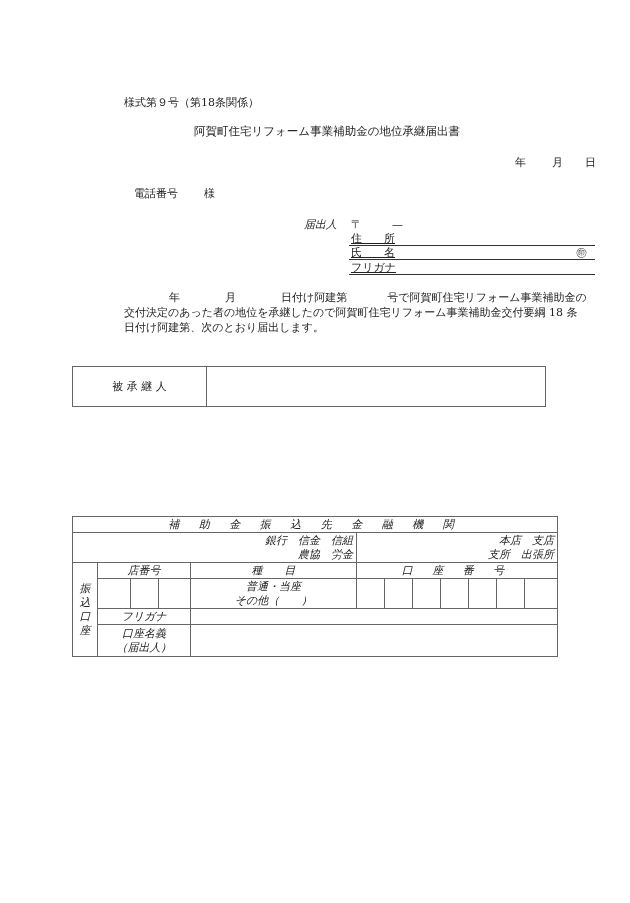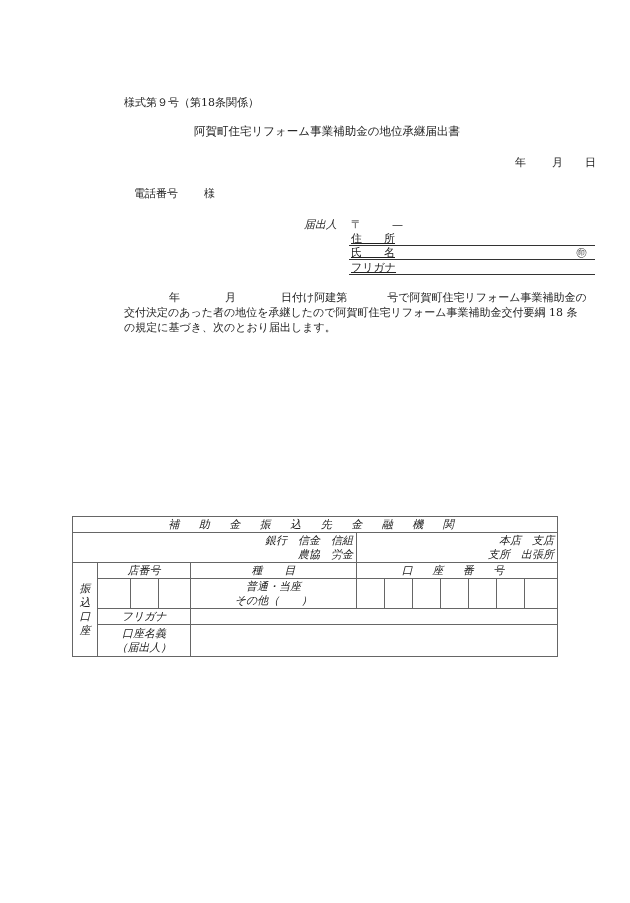--- a/index.html
+++ b/index.html
@@ -64,25 +64,29 @@
   <span class="lbl">氏　　名</span>
   <span class="seal">㊞</span>
 </div>
 <div class="abs field-line" style="top:261px;">
   <span class="lbl">フリガナ</span>
 </div>
 
 <div class="abs body-text">
   <div><span style="padding-left:45px;">年</span><span style="padding-left:45px;">月</span><span style="padding-left:45px;">日付け阿建第</span><span style="padding-left:40px;">号で阿賀町住宅リフォーム事業補助金の</span></div>
   <div>交付決定のあった者の地位を承継したので阿賀町住宅リフォーム事業補助金交付要綱 18 条</div>
-  <div>の規定に基づき、次のとおり届出します。</div>
+  <div>日付け阿建第、次のとおり届出します。</div>
 </div>
 
 <table class="t1">
   <tbody>
+      <tr>
+    <td class="lbl">被 承 継 人</td>
+    <td></td>
+  </tr>
 </tbody>
   </table>
 
 <table class="t2">
   <colgroup>
     <col style="width:25px">
       <col style="width:33px">
       <col style="width:28px">
       <col style="width:32px">
     <col style="width:166px">

